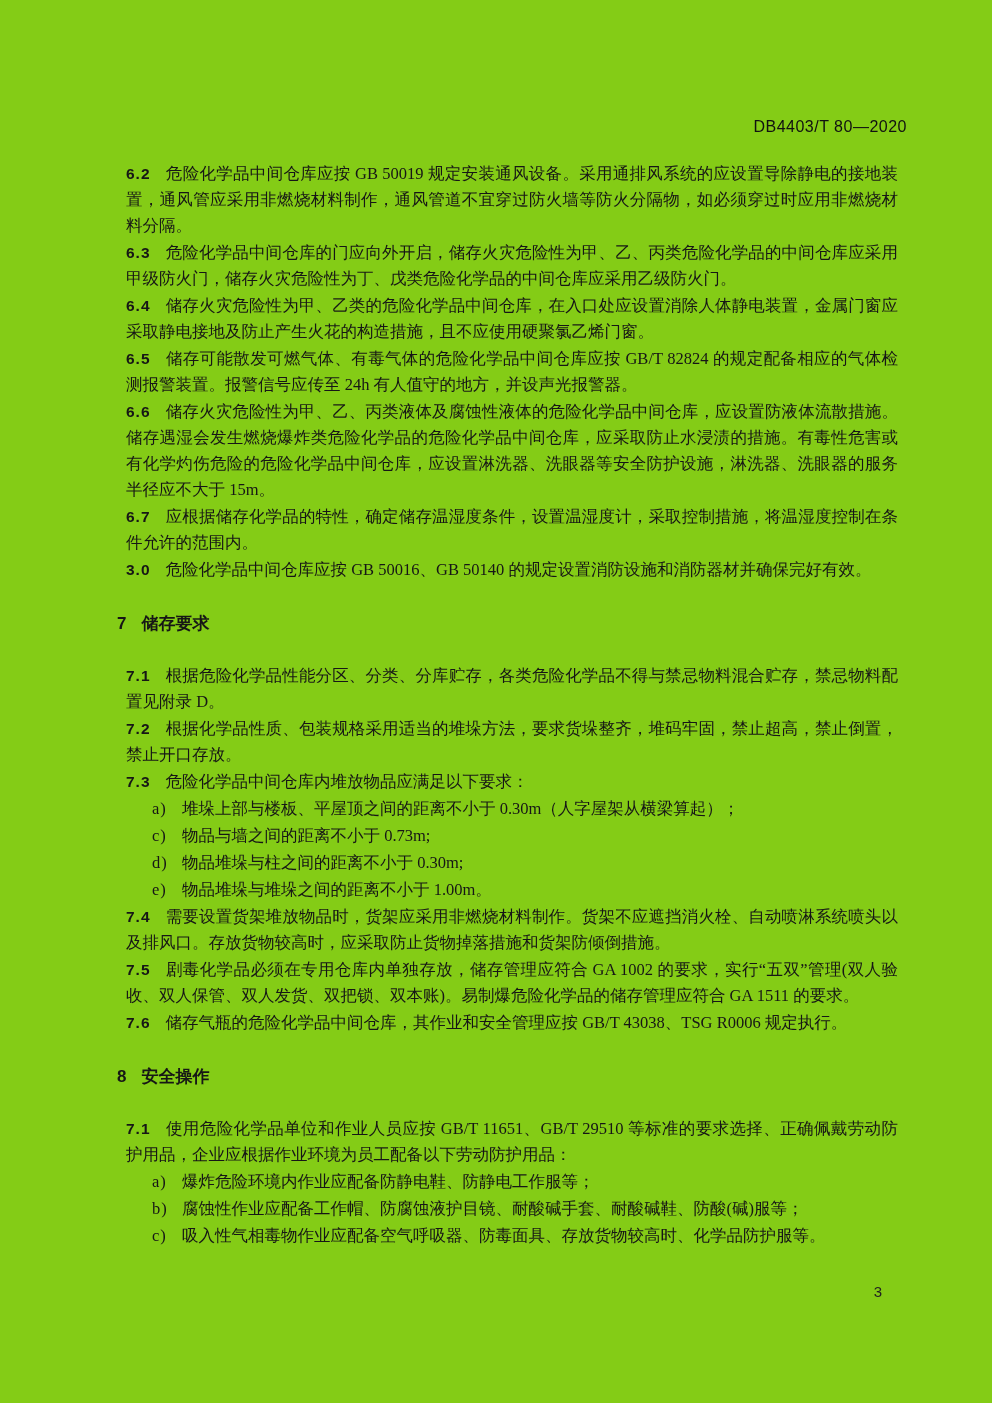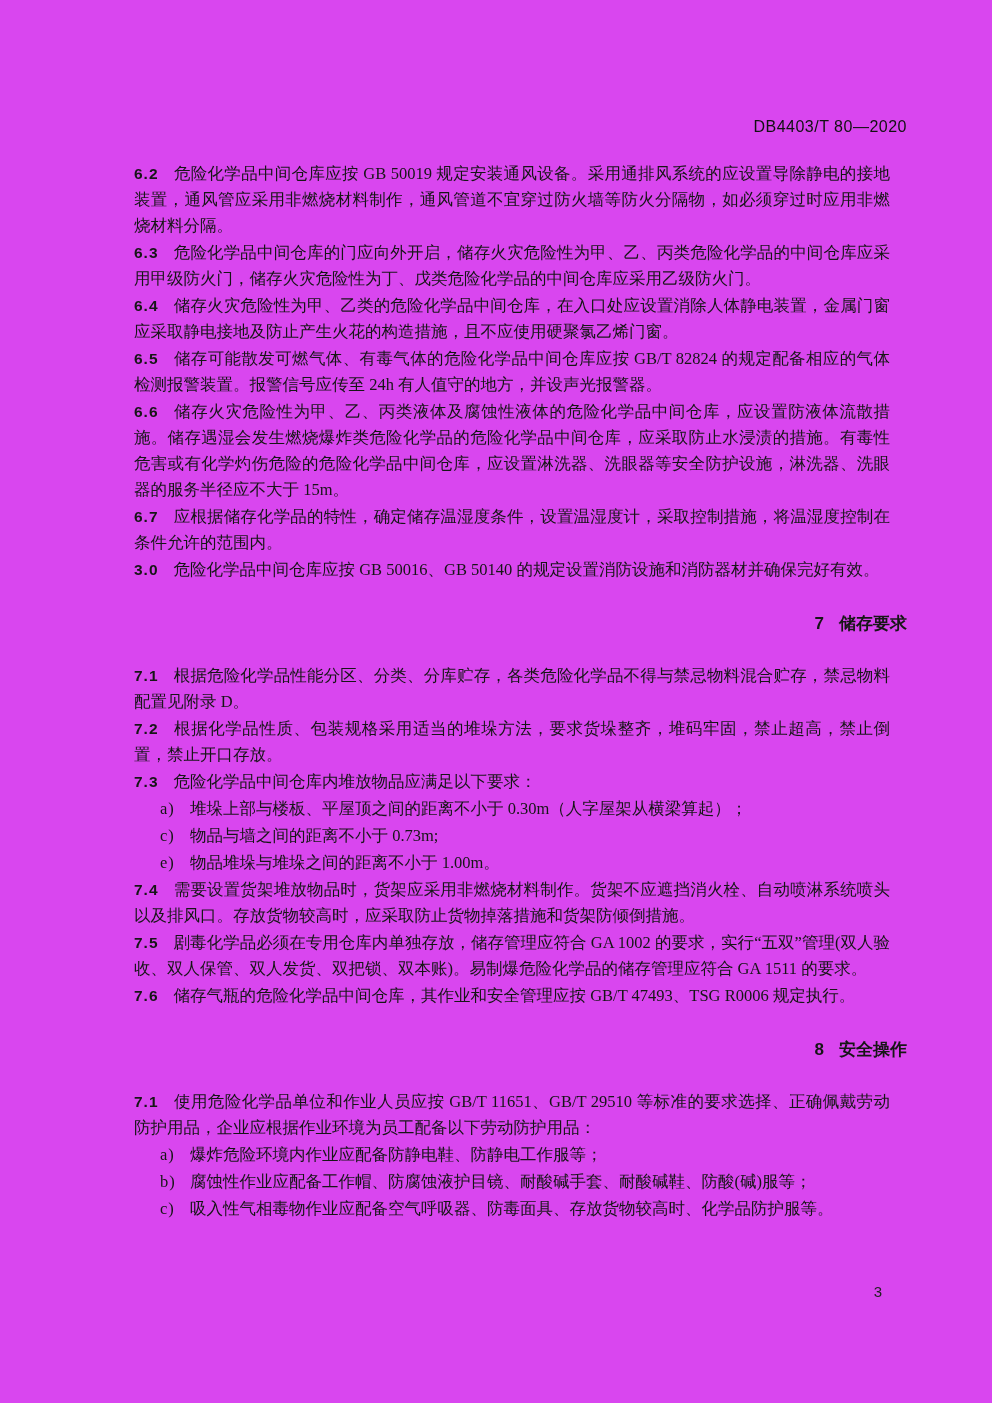--- a/index.html
+++ b/index.html
@@ -4,21 +4,21 @@
 <style>
   html, body {
     margin: 0;
     padding: 0;
     background: #ffffff;
   }
   .page {
     position: relative;
     width: 992px;
     height: 1403px;
-    background: #d946ef;
+    background: #84cc16;
     box-sizing: border-box;
     padding: 118px 85px 0 117px;
     color: #161616;
     font-family: "Liberation Serif", serif;
     overflow: hidden;
   }
   .doc-header {
     width: 790px;
     text-align: right;
     font-family: "Liberation Sans", sans-serif;
@@ -29,37 +29,37 @@
     line-height: 18px;
     margin-bottom: 25px;
   }
   .content {
     width: 790px;
     font-size: 16.5px;
     line-height: 26px;
     text-align: justify;
   }
   .content p {
-    margin: 1px 17px;
+    margin: 1px 9px;
   }
   .cnum {
     font-family: "Liberation Sans", sans-serif;
     font-weight: bold;
     font-size: 15.5px;
     padding-right: 15px;
     letter-spacing: 1px;
     white-space: nowrap;
   }
   .sec-heading {
     font-family: "Liberation Sans", sans-serif;
     font-weight: bold;
     font-size: 17px;
     line-height: 26px;
     margin: 28px 0 26px 0;
-    text-align: right;
+    text-align: left;
   }
   .sec-heading .hnum {
     padding-right: 14px;
     letter-spacing: 1px;
   }
   .list-item {
     padding-left: 26px;
   }
   .lmark {
     display: inline-block;
@@ -103,27 +103,28 @@
     <h2 class="sec-heading"><span class="hnum">7</span><span class="htitle">储存要求</span></h2>
 
     <p class="clause"><span class="cnum">7.1</span><span class="ctext">根据危险化学品性能分区、分类、分库贮存，各类危险化学品不得与禁忌物料混合贮存，禁忌物料配置见附录 D。</span></p>
 
     <p class="clause"><span class="cnum">7.2</span><span class="ctext">根据化学品性质、包装规格采用适当的堆垛方法，要求货垛整齐，堆码牢固，禁止超高，禁止倒置，禁止开口存放。</span></p>
 
     <p class="clause"><span class="cnum">7.3</span><span class="ctext">危险化学品中间仓库内堆放物品应满足以下要求：</span></p>
 
     <p class="list-item"><span class="lmark">a)</span><span>堆垛上部与楼板、平屋顶之间的距离不小于 0.30m（人字屋架从横梁算起）；</span></p>
     <p class="list-item"><span class="lmark">c)</span><span>物品与墙之间的距离不小于 0.73m;</span></p>
+    <p class="list-item"><span class="lmark">d)</span><span>物品堆垛与柱之间的距离不小于 0.30m;</span></p>
     <p class="list-item"><span class="lmark">e)</span><span>物品堆垛与堆垛之间的距离不小于 1.00m。</span></p>
 
     <p class="clause"><span class="cnum">7.4</span><span class="ctext">需要设置货架堆放物品时，货架应采用非燃烧材料制作。货架不应遮挡消火栓、自动喷淋系统喷头以及排风口。存放货物较高时，应采取防止货物掉落措施和货架防倾倒措施。</span></p>
 
     <p class="clause"><span class="cnum">7.5</span><span class="ctext">剧毒化学品必须在专用仓库内单独存放，储存管理应符合 GA 1002 的要求，实行“五双”管理(双人验收、双人保管、双人发货、双把锁、双本账)。易制爆危险化学品的储存管理应符合 GA 1511 的要求。</span></p>
 
-    <p class="clause"><span class="cnum">7.6</span><span class="ctext">储存气瓶的危险化学品中间仓库，其作业和安全管理应按 GB/T 47493、TSG R0006 规定执行。</span></p>
+    <p class="clause"><span class="cnum">7.6</span><span class="ctext">储存气瓶的危险化学品中间仓库，其作业和安全管理应按 GB/T 43038、TSG R0006 规定执行。</span></p>
 
     <h2 class="sec-heading"><span class="hnum">8</span><span class="htitle">安全操作</span></h2>
 
     <p class="clause"><span class="cnum">7.1</span><span class="ctext">使用危险化学品单位和作业人员应按 GB/T 11651、GB/T 29510 等标准的要求选择、正确佩戴劳动防护用品，企业应根据作业环境为员工配备以下劳动防护用品：</span></p>
 
     <p class="list-item"><span class="lmark">a)</span><span>爆炸危险环境内作业应配备防静电鞋、防静电工作服等；</span></p>
     <p class="list-item"><span class="lmark">b)</span><span>腐蚀性作业应配备工作帽、防腐蚀液护目镜、耐酸碱手套、耐酸碱鞋、防酸(碱)服等；</span></p>
     <p class="list-item"><span class="lmark">c)</span><span>吸入性气相毒物作业应配备空气呼吸器、防毒面具、存放货物较高时、化学品防护服等。</span></p>
 
   </div>

